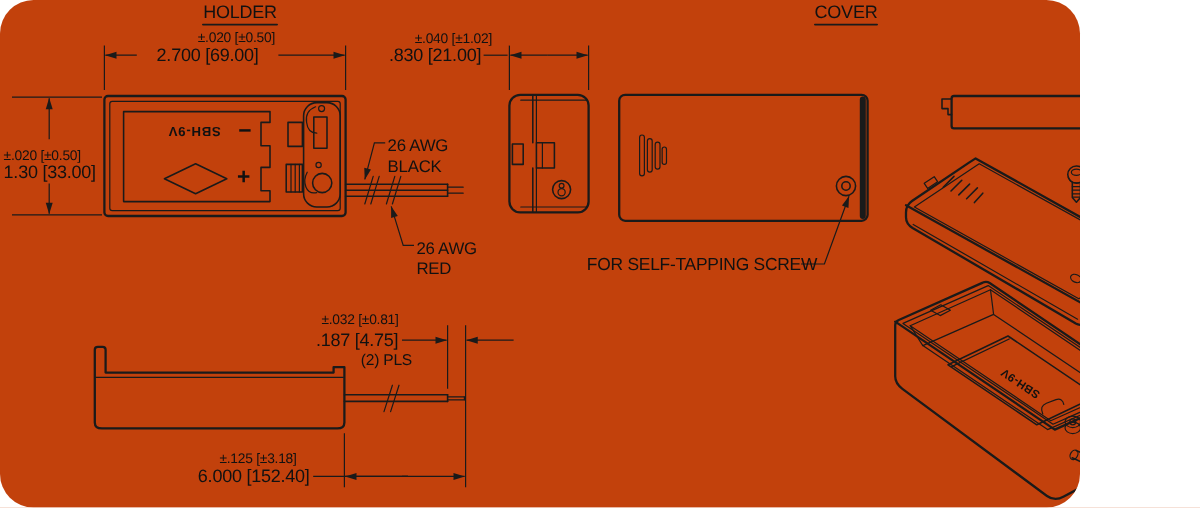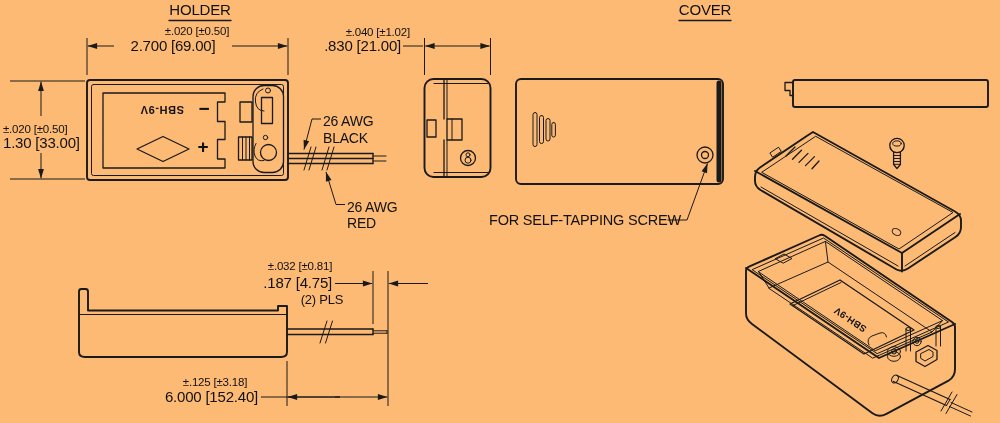--- a/index.html
+++ b/index.html
@@ -1,16 +1,16 @@
 <!DOCTYPE html>
 <html><head>
 <meta charset="utf-8">
 <style>
   html,body{margin:0;padding:0;background:#ffffff;}
-  .stage{width:1000px;height:423px;background:#fdba74;position:relative;overflow:hidden;}
+  .stage{width:900px;height:423px;background:#c2410c;position:relative;overflow:hidden;border-radius:28px;}
   svg{display:block}
   
   .ob{stroke:#1a1a1a;fill:none;stroke-width:1.9;stroke-linecap:round;stroke-linejoin:round}
   .md{stroke:#1a1a1a;fill:none;stroke-width:1.3;stroke-linecap:round;stroke-linejoin:round}
   .fn{stroke:#1a1a1a;fill:none;stroke-width:1;stroke-linecap:round;stroke-linejoin:round}
   .dim{stroke:#1a1a1a;fill:none;stroke-width:1;stroke-linecap:butt}
   text{fill:#111;font-family:"Liberation Sans",sans-serif;letter-spacing:-0.2px}
   .title{font-size:15px}
   .dv{font-size:15px}
   .dt{font-size:11.5px}

